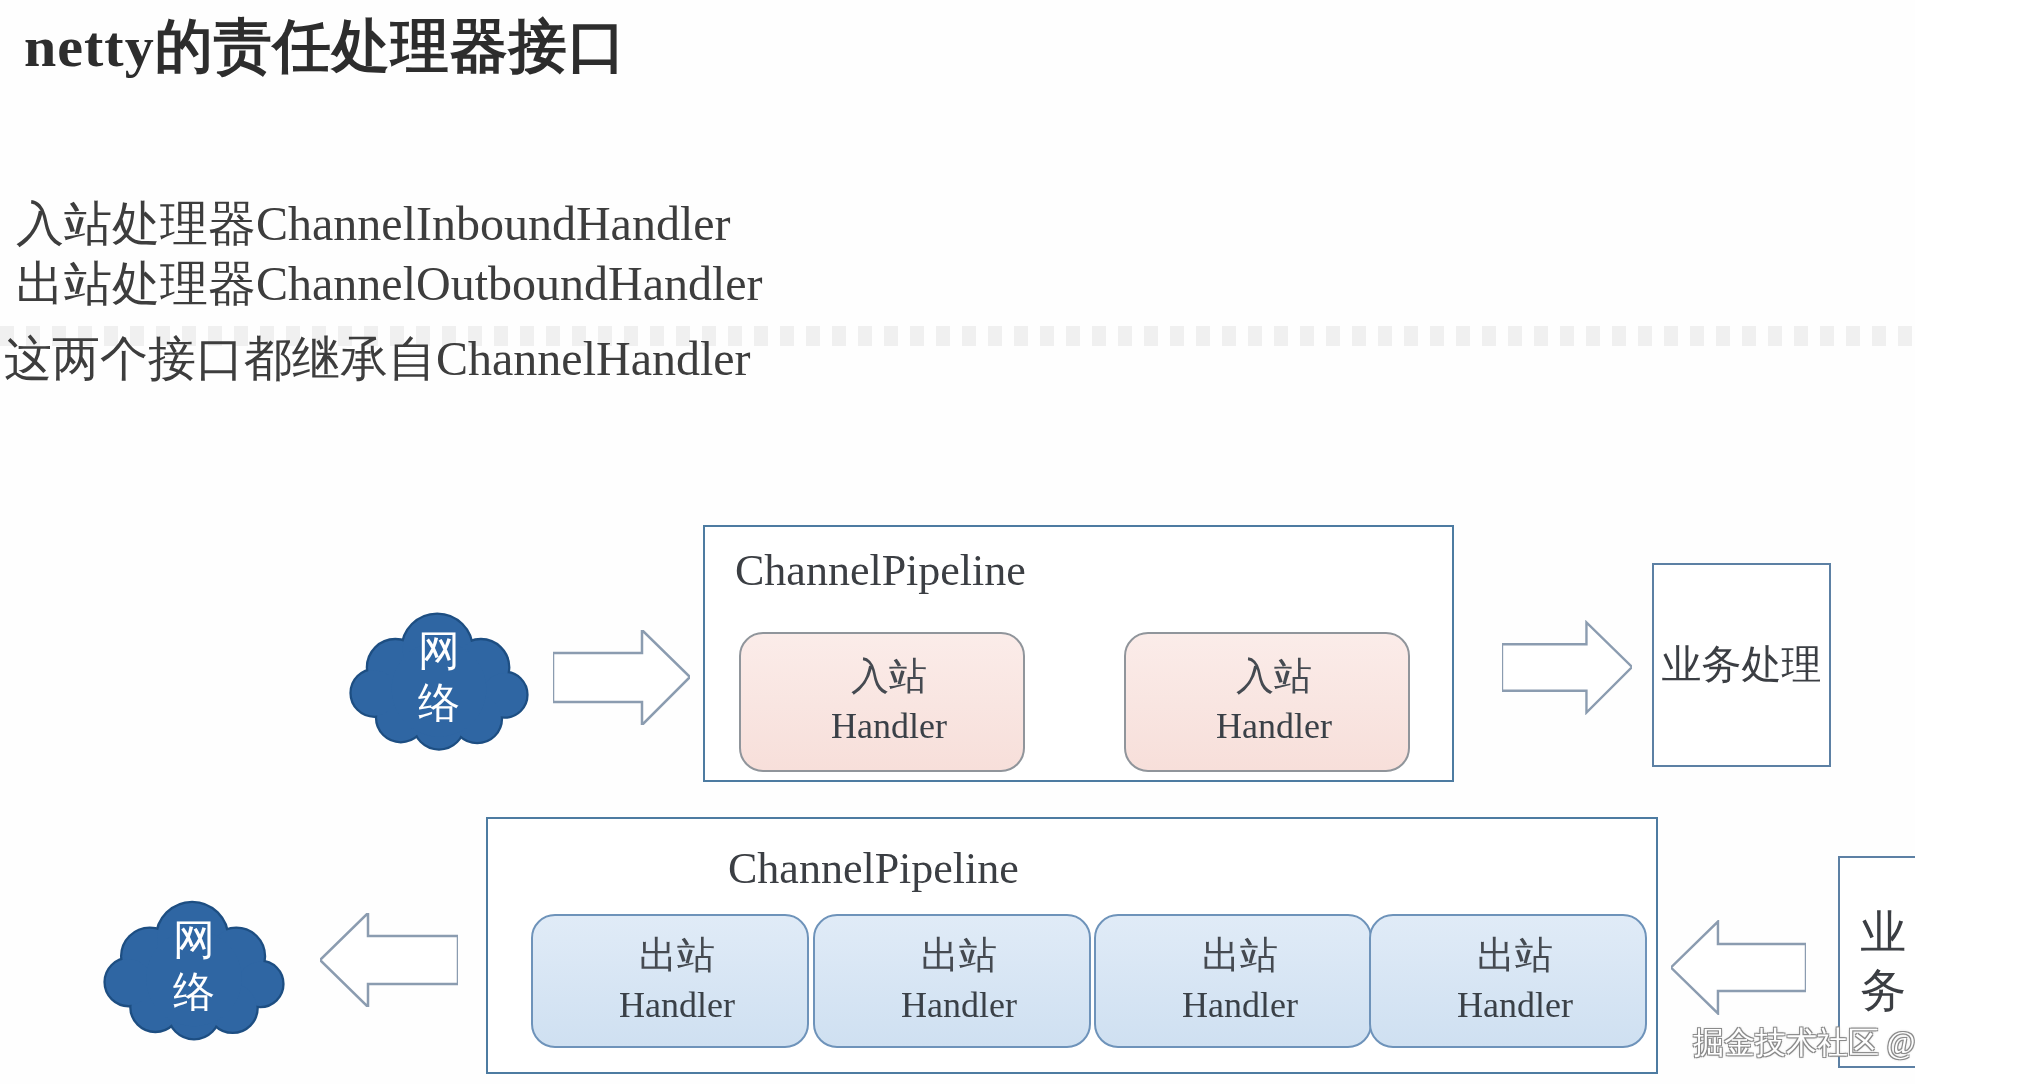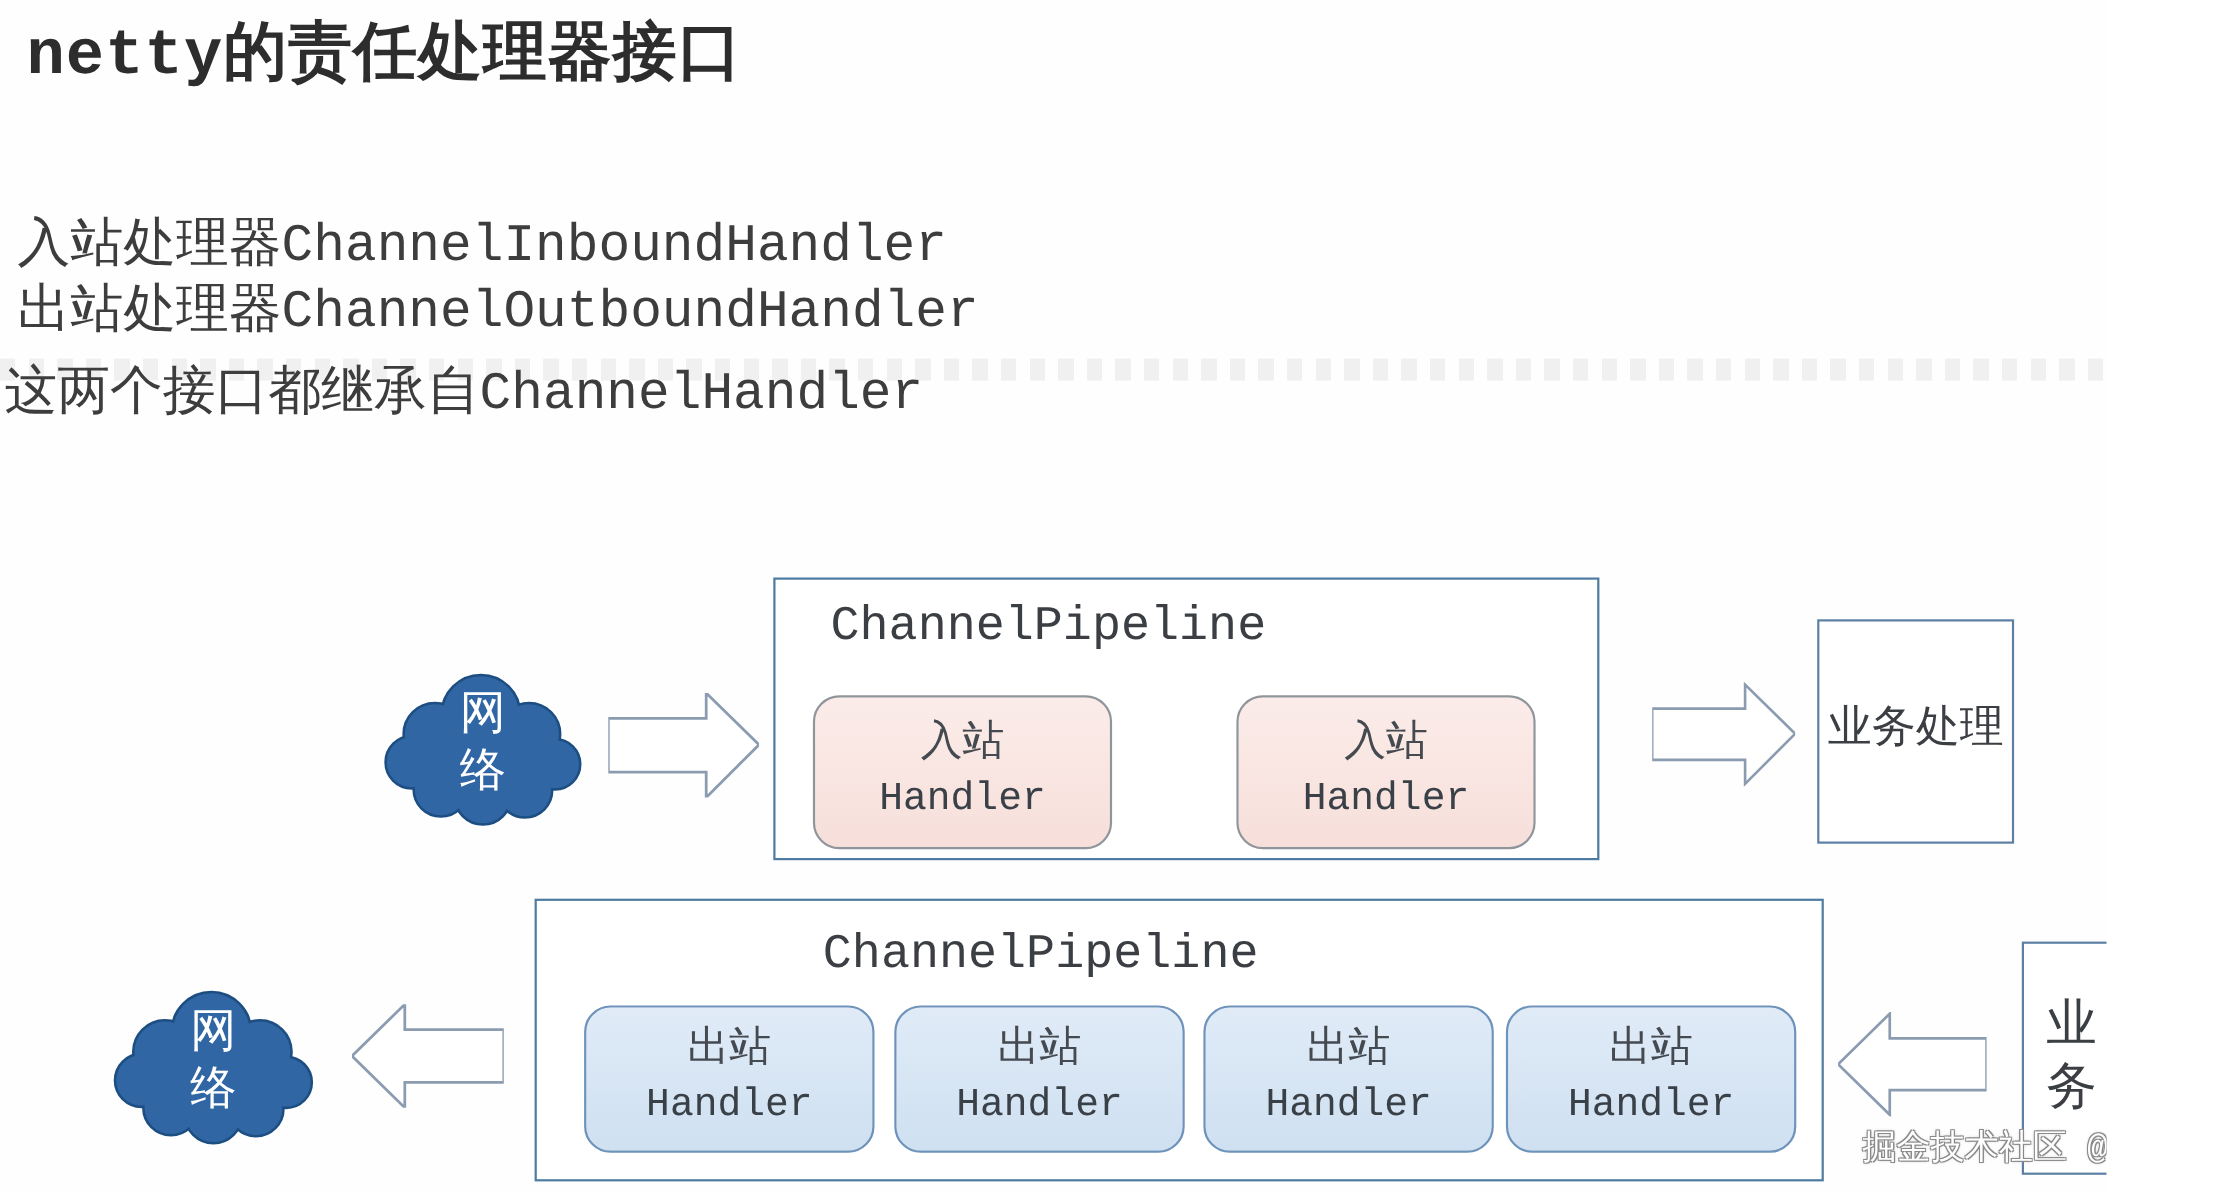--- a/index.html
+++ b/index.html
@@ -1,21 +1,21 @@
 <!DOCTYPE html>
 <html><head>
 <meta charset="utf-8">
 <style>
   html,body{margin:0;padding:0;background:#ffffff;}
   .stage{
     position:relative;
     width:1915px;height:1084px;
     background:#fefefe;
     overflow:hidden;
-    font-family:Liberation Mono, monospace;
+    font-family:Liberation Serif, serif;
     color:#3c3c3c;
   }
   .abs{position:absolute;}
 
   
   .page-title{
     left:24px;top:8px;
     font-size:58px;font-weight:800;
     color:#2d2d2d;letter-spacing:1px;
     white-space:nowrap;
@@ -39,28 +39,28 @@
 
   
   .pipeline-box{
     border:2px solid #4d7ba1;
     background:#ffffff;
   }
   .pipeline-label{
     position:absolute;
     font-size:44px;color:#3b3e43;
     white-space:nowrap;
-    margin-left:20px;
   }
   .handler-box{
     position:absolute;
     display:flex;flex-direction:column;
     align-items:center;justify-content:center;
     border-radius:24px;
     text-align:center;
+    padding-left:14px;
   }
   .handler-zh{font-size:38px;color:#454a51;line-height:48px;}
   .handler-en{font-size:36px;color:#3a4047;line-height:52px;}
   .handler-inbound{
     background:linear-gradient(180deg,#fbece9 0%,#f7dfda 100%);
     border:2px solid #90959b;
   }
   .handler-outbound{
     background:linear-gradient(180deg,#e0ebf7 0%,#cfe0f1 100%);
     border:2px solid #6e93ba;

